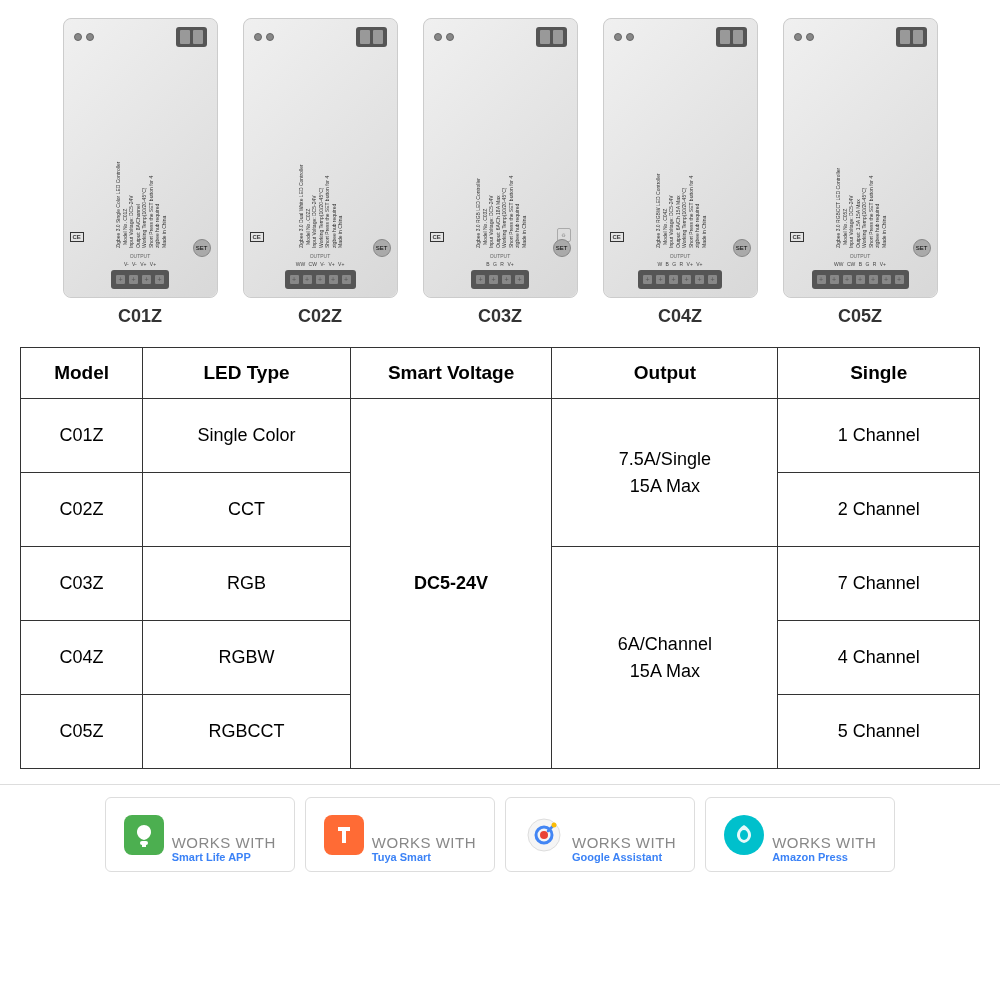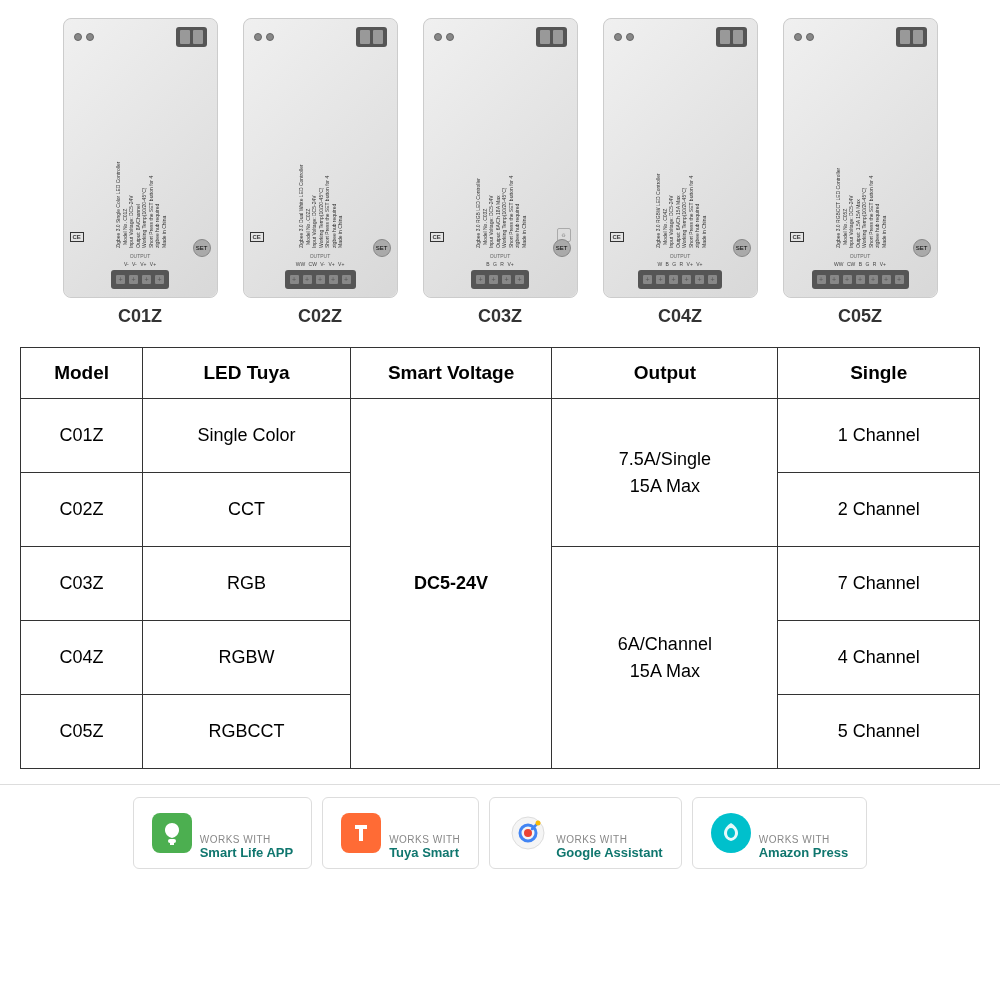--- a/index.html
+++ b/index.html
@@ -230,31 +230,31 @@
       background: #00C0CC;
       border-radius: 50%;
     }
 
     .badge-text {
       display: flex;
       flex-direction: column;
     }
 
     .badge-works-with {
-      font-size: 10px;
+      font-size: 15px;
       color: #888;
       text-transform: uppercase;
       letter-spacing: 0.5px;
       margin-top: 28px;
     }
 
     .badge-name {
-      font-size: 13px;
+      font-size: 11px;
       font-weight: bold;
-      color: #0f766e;
+      color: #3b82f6;
     }
 
     
     .voltage-rowspan {
       vertical-align: middle;
     }
 
     .output-rowspan {
       vertical-align: middle;
     }
@@ -520,21 +520,21 @@
     <div class="product-label">C05Z</div>
   </div>
 
 </div>
 
 <div class="table-section">
   <table class="specs-table">
     <thead>
       <tr>
         <th class="cell-model">Model</th>
-        <th class="cell-led">LED Tuya</th>
+        <th class="cell-led">LED Type</th>
         <th class="cell-voltage">Smart Voltage</th>
         <th class="cell-output">Output</th>
         <th class="cell-channel">Single</th>
       </tr>
     </thead>
     <tbody>
       <tr class="row-c01">
         <td>C01Z</td>
         <td>Single Color</td>
         <td class="voltage-cell voltage-rowspan" rowspan="5">DC5-24V</td>

